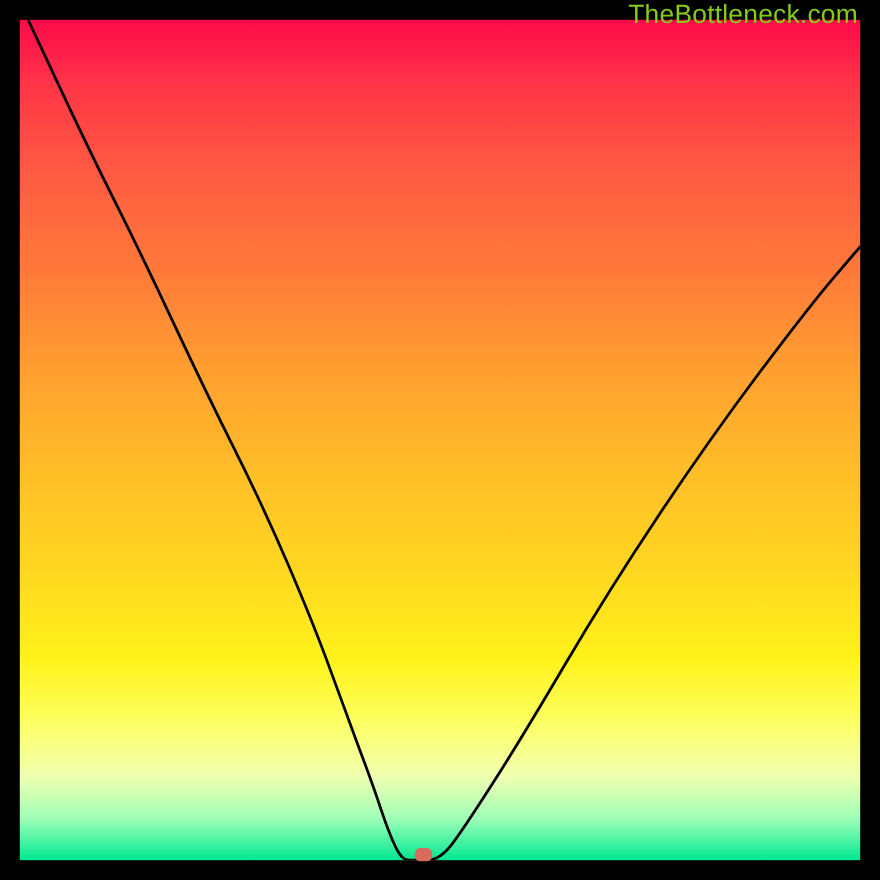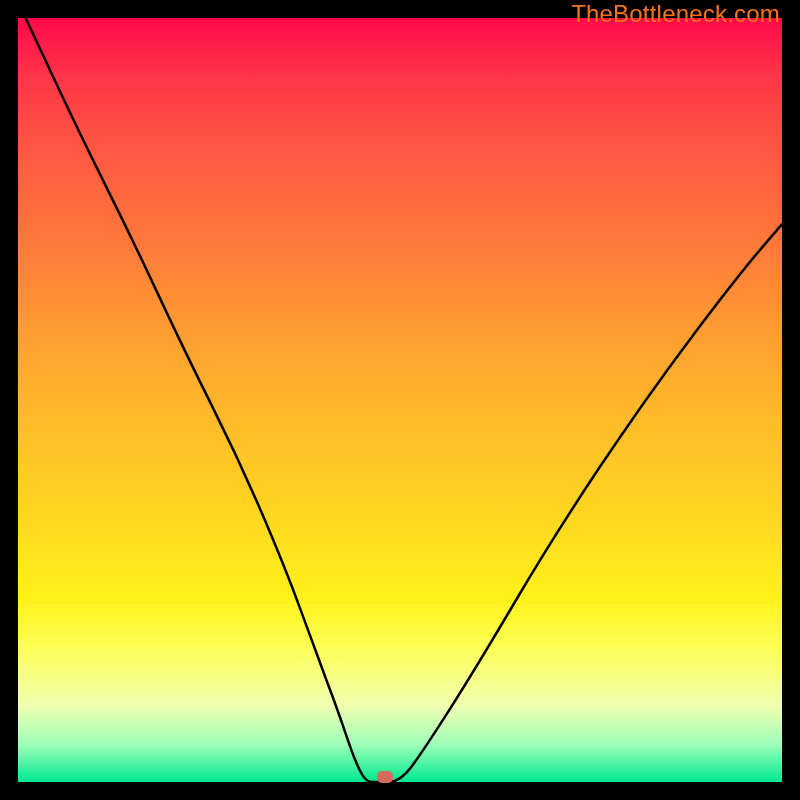--- a/index.html
+++ b/index.html
@@ -30,21 +30,21 @@
       #f0ffb0 90%,
       #a0ffb8 95%,
       #00e890 100%
     );
     box-sizing: border-box;
   }
   .watermark {
     position: absolute;
     top: 0px;
     right: 20px;
-    color: #f97316;
+    color: #84cc16;
     font-size: 24px;
     font-weight: 500;
     letter-spacing: 0.2px;
     z-index: 30;
   }
   svg.curve {
     position: absolute;
     left: 0; top: 0;
     width: 764px;
     height: 764px;

